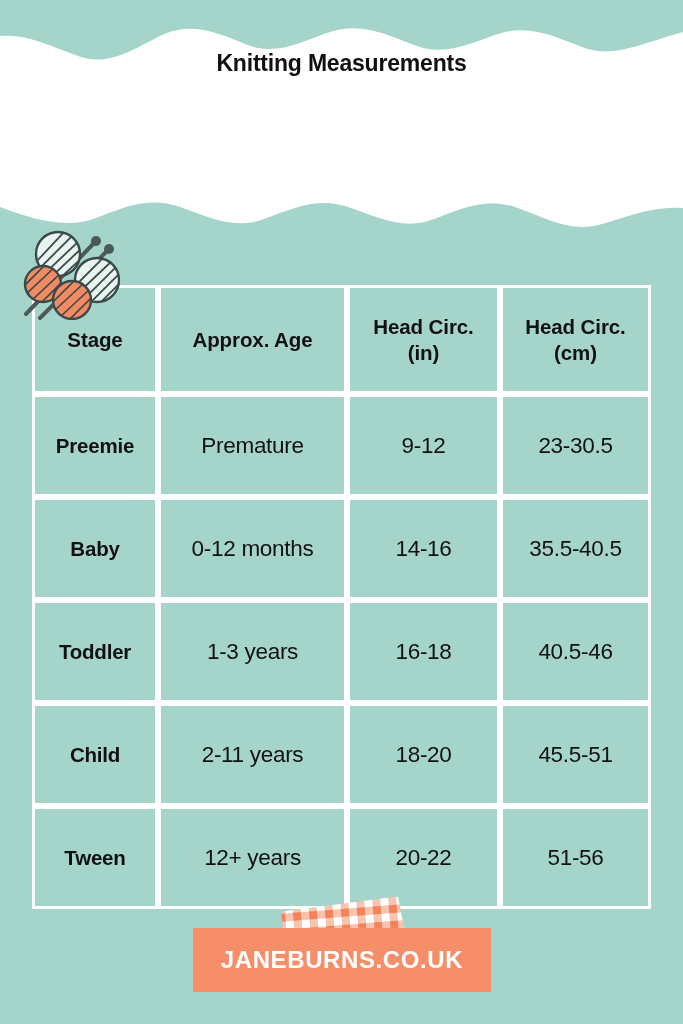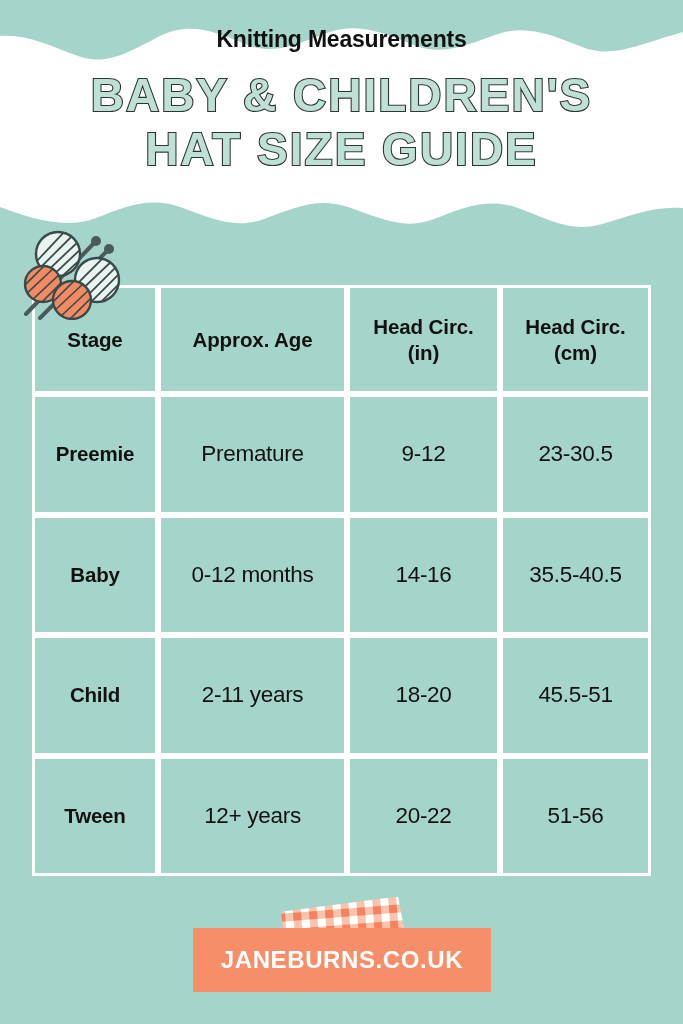--- a/index.html
+++ b/index.html
@@ -17,21 +17,21 @@
     position:absolute;left:0;top:0;width:683px;height:240px;
     z-index:2;
   }
   .header-band svg{display:block;width:683px;height:240px;}
 
   .header-text{
     position:absolute;left:0;top:0;width:683px;height:240px;
     z-index:3;
     display:flex;flex-direction:column;align-items:center;
     justify-content:flex-start;
-    padding-top:28px;box-sizing:border-box;
+    padding-top:52px;box-sizing:border-box;
     pointer-events:none;
   }
   .eyebrow{
     font-size:23px;font-weight:bold;color:#111111;
     letter-spacing:-0.2px;line-height:1;
     font-family:"Liberation Sans", sans-serif;
   }
   .maintitle{
     margin-top:17px;
     text-align:center;
@@ -139,24 +139,20 @@
            C 318,197 294,208 264,219
            C 234,230 208,217 180,207
            C 150,196 124,207 96,218
            C 66,230 30,218 0,207
            Z"></path>
     </svg>
   </div>
 
   <div class="header-text">
     <div class="eyebrow">Knitting Measurements</div>
-    <div class="maintitle">
-      <span class="l1">Baby &amp; Children's</span>
-      <span class="l2">Hat Size Guide</span>
-    </div>
   </div>
 
   <div class="yarn">
     <svg width="122" height="92" viewBox="0 0 122 92" xmlns="http://www.w3.org/2000/svg">
       <defs>
         <clipPath id="cpA">
             <circle cx="46" cy="26" r="22"></circle>
           </clipPath>
         <clipPath id="cpB">
             <circle cx="31" cy="56" r="18"></circle>
@@ -257,20 +253,26 @@
           <td class="body-cell">9-12</td>
           <td class="body-cell">23-30.5</td>
         </tr>
         <tr class="body-row">
           <td class="stage-cell">Baby</td>
           <td class="body-cell">0-12 months</td>
           <td class="body-cell">14-16</td>
           <td class="body-cell">35.5-40.5</td>
         </tr>
         <tr class="body-row">
+          <td class="stage-cell">Toddler</td>
+          <td class="body-cell">1-3 years</td>
+          <td class="body-cell">16-18</td>
+          <td class="body-cell">40.5-46</td>
+        </tr>
+        <tr class="body-row">
           <td class="stage-cell">Child</td>
           <td class="body-cell">2-11 years</td>
           <td class="body-cell">18-20</td>
           <td class="body-cell">45.5-51</td>
         </tr>
         <tr class="body-row">
           <td class="stage-cell">Tween</td>
           <td class="body-cell">12+ years</td>
           <td class="body-cell">20-22</td>
           <td class="body-cell">51-56</td>

